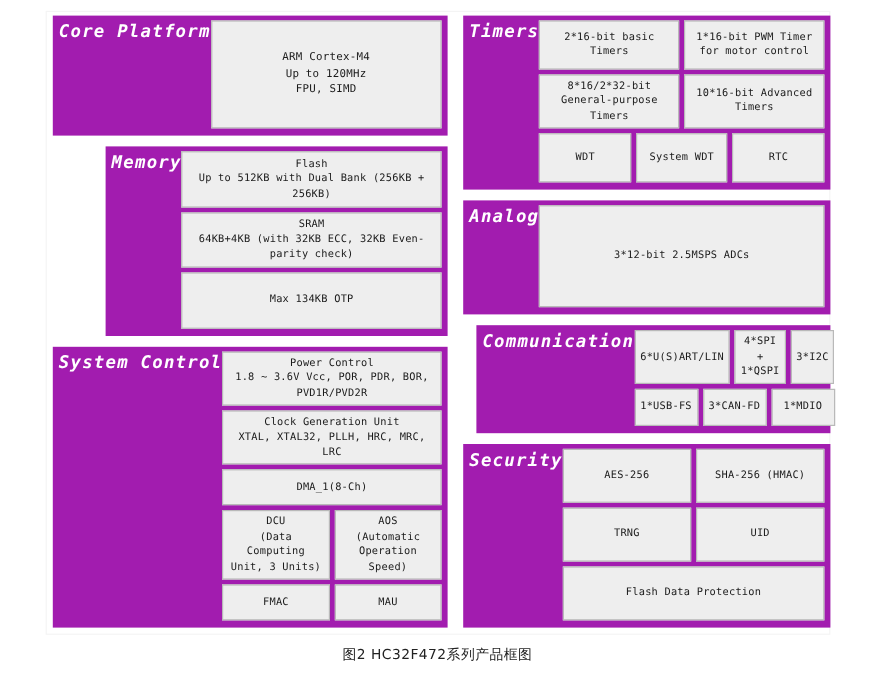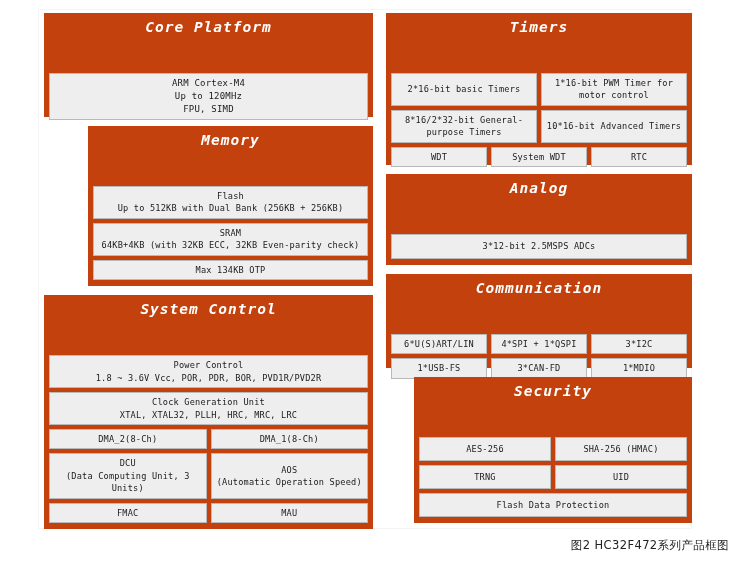--- a/index.html
+++ b/index.html
@@ -40,26 +40,25 @@
   .column {
     display: flex;
     flex-direction: column;
     gap: 9px;
   }
   #column-left  { width: 329px; }
   #column-right { width: 306px; }
 
   
   .panel {
-    background: #c2410c;
+    background: #a21caf;
     padding: 4px 5px 6px 5px;
     box-sizing: border-box;
     display: flex;
-    flex-direction: column;
-    gap: 32px;
+    flex-direction: row;
   }
   .panel-title {
     color: #ffffff;
     font-family: "DejaVu Sans Mono", "Liberation Mono", monospace;
     font-style: italic;
     font-weight: bold;
     font-size: 14.5px;
     text-align: center;
     letter-spacing: 1px;
     padding: 3px 0 5px 0;
@@ -95,29 +94,29 @@
   }
   .cell.wide-1-2 { flex: 1.25 1 0; }
 
   
   #panel-core         { height: 104px; }
   #panel-core .cell   { font-size: 9px; }
   #panel-memory       { height: 164px; margin-left: 44px; }
   #panel-system       { height: 244px; }
   #panel-timers       { height: 152px; }
   #panel-analog       { height: 100px; }
-  #panel-communication{ height: 94px; }
-  #panel-security     { height: 161px; margin-left: 28px; }
+  #panel-communication{ height: 94px; margin-left: 11px; }
+  #panel-security     { height: 161px; }
 
   #caption {
     position: absolute;
     left: 0;
     top: 538px;
     width: 729px;
-    text-align: right;
+    text-align: center;
     font-family: "DejaVu Sans", "Liberation Sans", sans-serif;
     font-size: 11.5px;
     color: #222222;
     letter-spacing: 0.4px;
   }
 </style>
 </head>
 <body>
 
 <div id="figure-frame"></div>
@@ -155,21 +154,20 @@
         <div class="panel-rows">
           <div class="row">
             <div class="cell">Power Control
 1.8 ~ 3.6V Vcc, POR, PDR, BOR,  PVD1R/PVD2R</div>
           </div>
           <div class="row">
             <div class="cell">Clock Generation Unit
 XTAL, XTAL32, PLLH, HRC, MRC, LRC</div>
           </div>
           <div class="row">
-            <div class="cell">DMA_2(8-Ch)</div>
             <div class="cell">DMA_1(8-Ch)</div>
           </div>
           <div class="row">
             <div class="cell">DCU
 (Data Computing Unit, 3 Units)</div>
             <div class="cell">AOS
 (Automatic Operation Speed)</div>
           </div>
           <div class="row">
             <div class="cell">FMAC</div>

